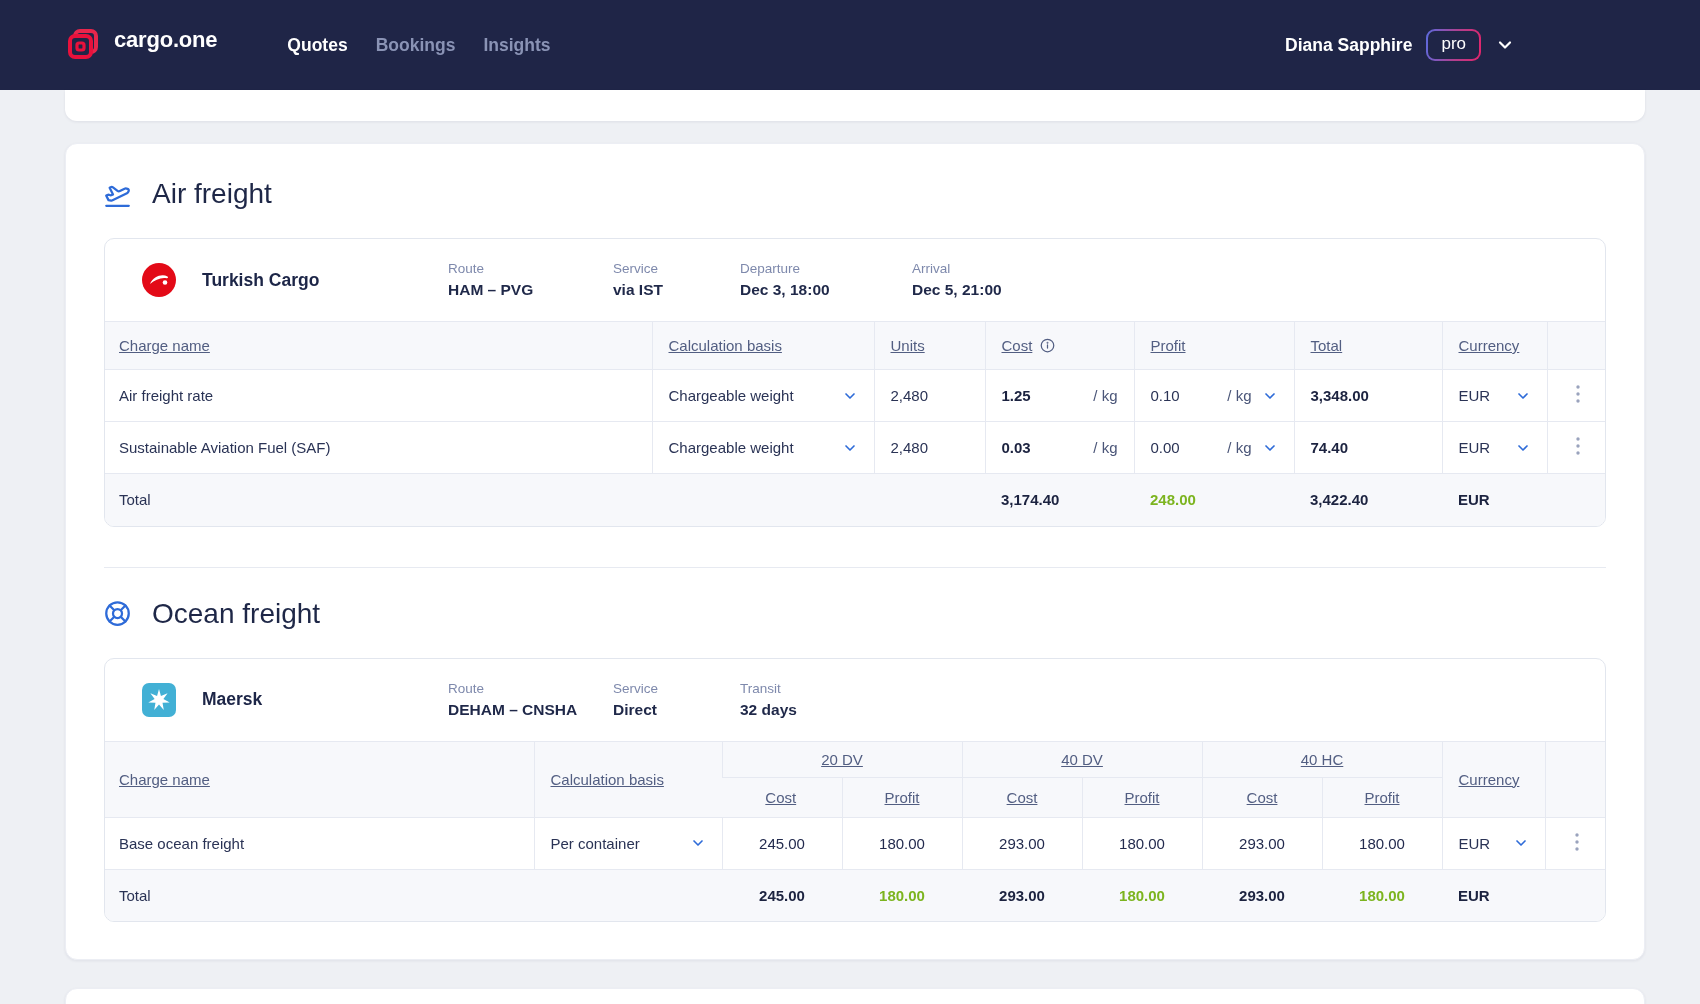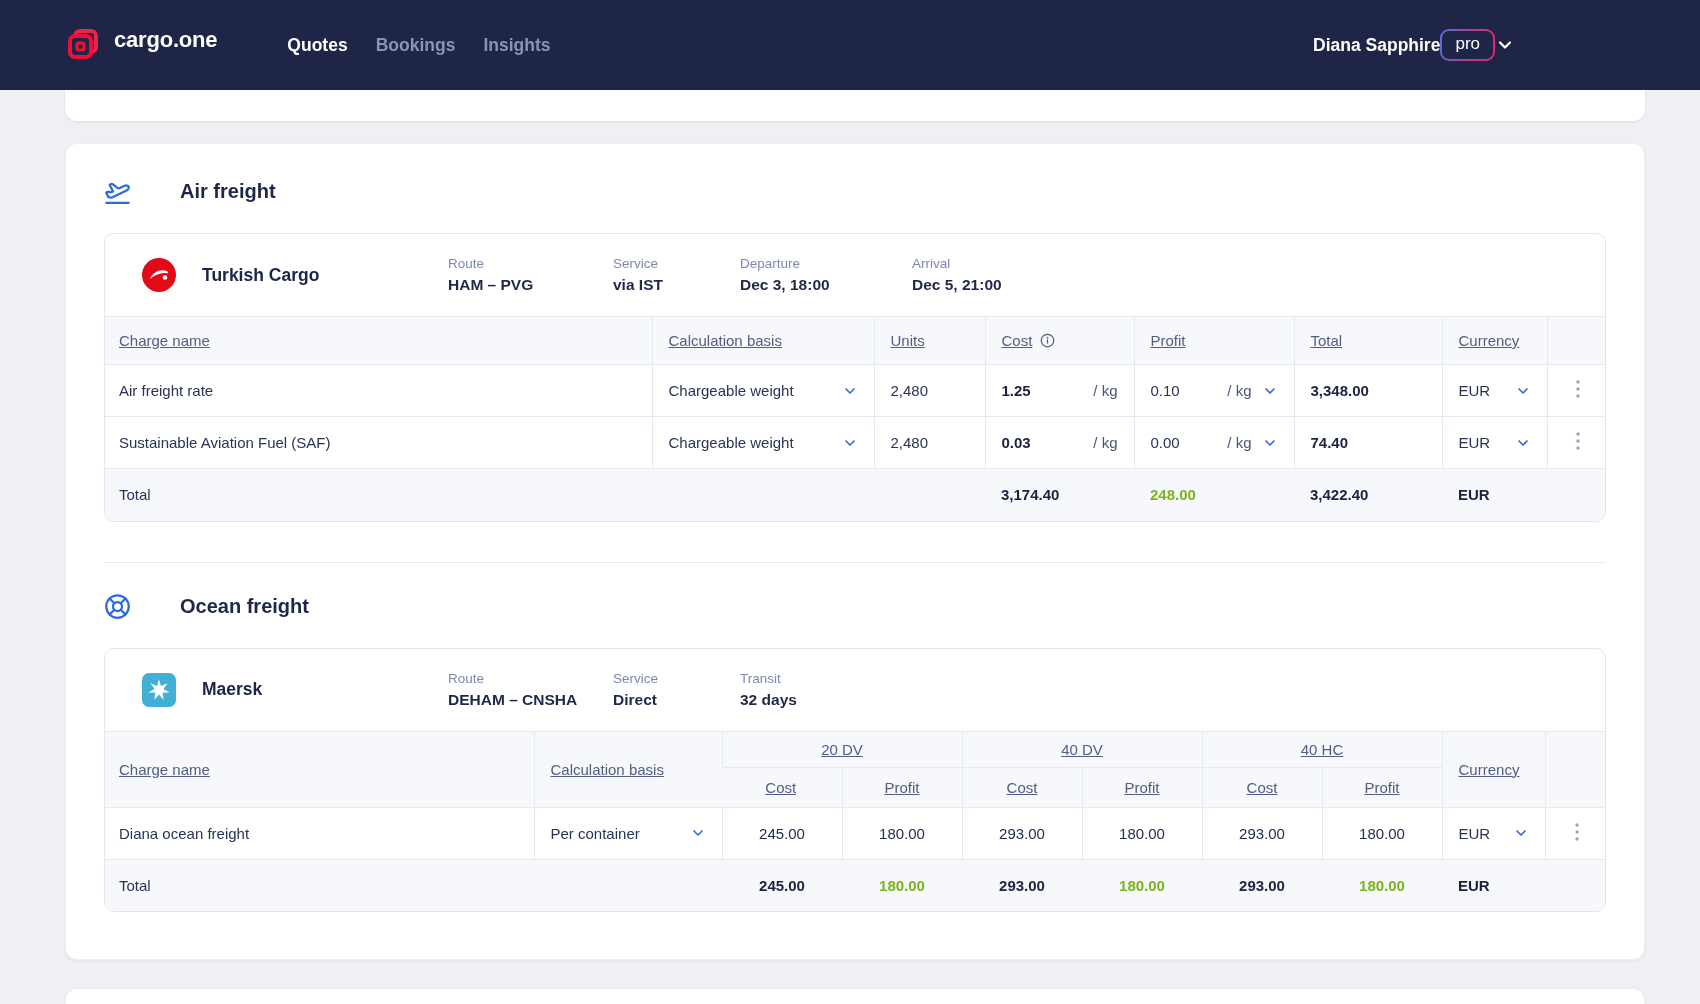--- a/index.html
+++ b/index.html
@@ -15,21 +15,21 @@
   .navbar {
     height: 90px; background: #1F2547;
     display: flex; align-items: center;
     padding: 0 185px 0 65px;
   }
   .brand { display: flex; align-items: flex-start; gap: 13px; cursor: pointer; }
   .brand-text { color: #fff; font-size: 22px; font-weight: 700; letter-spacing: -0.2px; }
   .nav-links { display: flex; gap: 28px; margin-left: 70px; }
   .nav-link { font-size: 17.5px; font-weight: 700; color: #8A93B5; text-decoration: none; cursor: pointer; }
   .nav-link.active { color: #fff; }
-  .user-menu { margin-left: auto; display: flex; align-items: center; gap: 0; cursor: pointer; }
+  .user-menu { margin-left: auto; display: flex; align-items: center; gap: 14px; cursor: pointer; }
   .user-name { color: #fff; font-size: 17.5px; font-weight: 700; }
   .pro-badge-wrap {
     background: linear-gradient(100deg, #5A6BE0 0%, #B13F8E 55%, #E3246A 100%);
     padding: 2px; border-radius: 9px; display: inline-block;
   }
   .pro-badge-inner {
     background: #1F2547; border-radius: 7px; padding: 3px 13px 5px;
     color: #fff; font-size: 17px; display: block;
   }
 
@@ -46,21 +46,21 @@
     padding: 34px 38px;
   }
   .card-partial-bottom {
     position: absolute; left: 65px; width: 1580px; top: 988px; height: 60px;
     background: #fff; border-radius: 12px 12px 0 0; border: 1px solid #ECEEF4;
     box-shadow: 0 1px 3px rgba(25,30,65,0.07);
   }
 
   
   .section-header { display: flex; align-items: center; gap: 21px; }
-  .section-title { font-size: 20px; font-weight: 700; color: #1E2747; margin-left: 28px; }
+  .section-title { font-size: 28px; font-weight: 400; color: #1E2747; }
   .section-divider { border: none; border-top: 1px solid #E7EAF1; margin: 40px 0 0; }
   .mt { margin-top: 30px; }
 
   
   .carrier-box { border: 1px solid #E2E6EE; border-radius: 10px; margin-top: 28px; overflow: hidden; }
   .carrier-header { display: flex; align-items: center; height: 82px; padding: 0 37px; }
   .carrier-logo { width: 34px; height: 34px; flex: none; }
   .carrier-name { font-size: 17.5px; font-weight: 700; color: #1C2547; margin-left: 26px; width: 246px; flex: none; }
   .meta-item { display: flex; flex-direction: column; gap: 5px; flex: none; }
   .meta-label { font-size: 13.5px; color: #7E89AC; font-weight: 500; }
@@ -362,21 +362,21 @@
           <th class="sub-th">Cost</th>
           <th class="sub-th">Profit</th>
           <th class="sub-th">Cost</th>
           <th class="sub-th">Profit</th>
           <th class="sub-th">Cost</th>
           <th class="sub-th">Profit</th>
         </tr>
       </thead>
       <tbody>
         <tr>
-          <td>Diana ocean freight</td>
+          <td>Base ocean freight</td>
           <td>
             <div class="flex-cell">
               <span>Per container</span>
               <svg class="chev" width="16" height="16" viewBox="0 0 24 24" fill="none">
                   <polyline points="6 9 12 15 18 9" stroke="#2E6BD8" stroke-width="2.5" stroke-linecap="round" stroke-linejoin="round"></polyline>
                 </svg>
             </div>
           </td>
           <td class="val">245.00</td>
           <td class="val">180.00</td>

